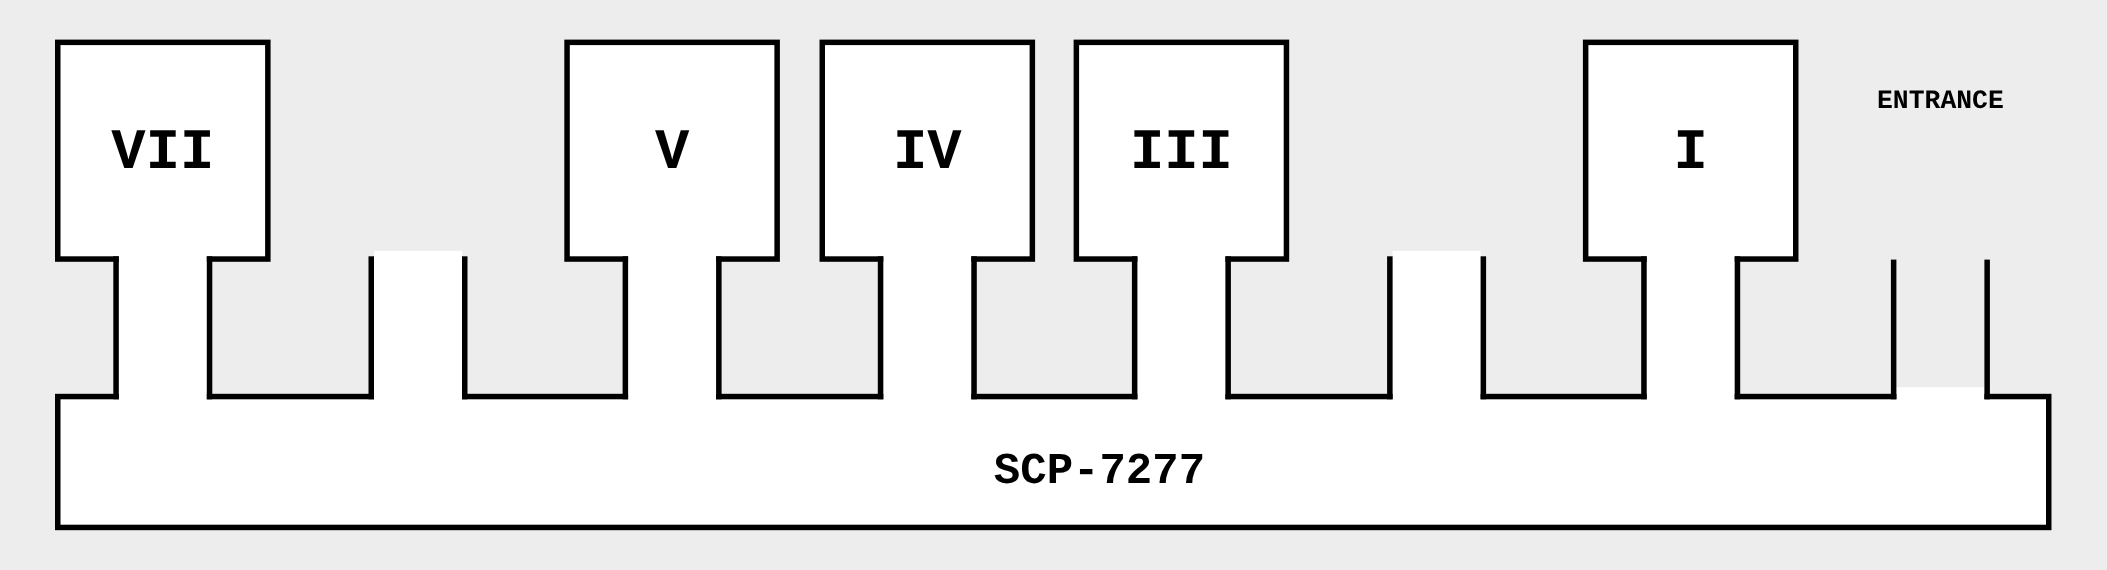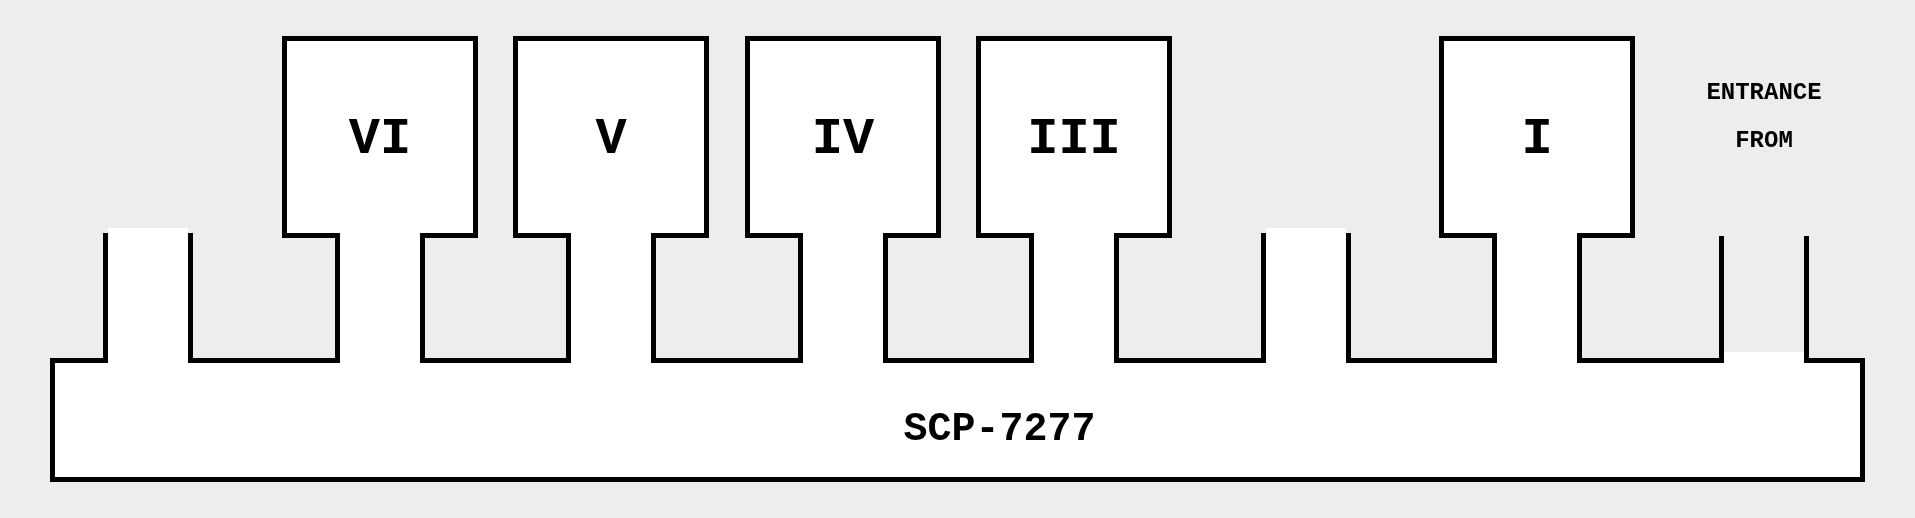--- a/index.html
+++ b/index.html
@@ -101,22 +101,22 @@
     display: block;
   }
 </style>
 </head>
 <body>
 
 <div class="stage">
 
   <div class="corridor"></div>
 
-  <div class="room" style="left:282px">
-    <span class="room-label">VI</span>
+  <div class="room" style="left:50px">
+    <span class="room-label">VII</span>
   </div>
   <div class="room" style="left:513px">
     <span class="room-label">V</span>
   </div>
   <div class="room" style="left:976px">
     <span class="room-label">III</span>
   </div>
   <div class="room" style="left:745px">
     <span class="room-label">IV</span>
   </div>
@@ -153,16 +153,15 @@
   <div class="neck-wall" style="left:1577px"></div>
 
   <div class="entrance-eraser"></div>
   <div class="entrance-wall" style="left:1719px"></div>
   <div class="entrance-wall" style="left:1804px"></div>
 
   <div class="corridor-label">SCP-7277</div>
 
   <div class="entrance-text">
     <span>ENTRANCE</span>
-    <span>FROM</span>
   </div>
 
 </div>
 
 </body></html>

